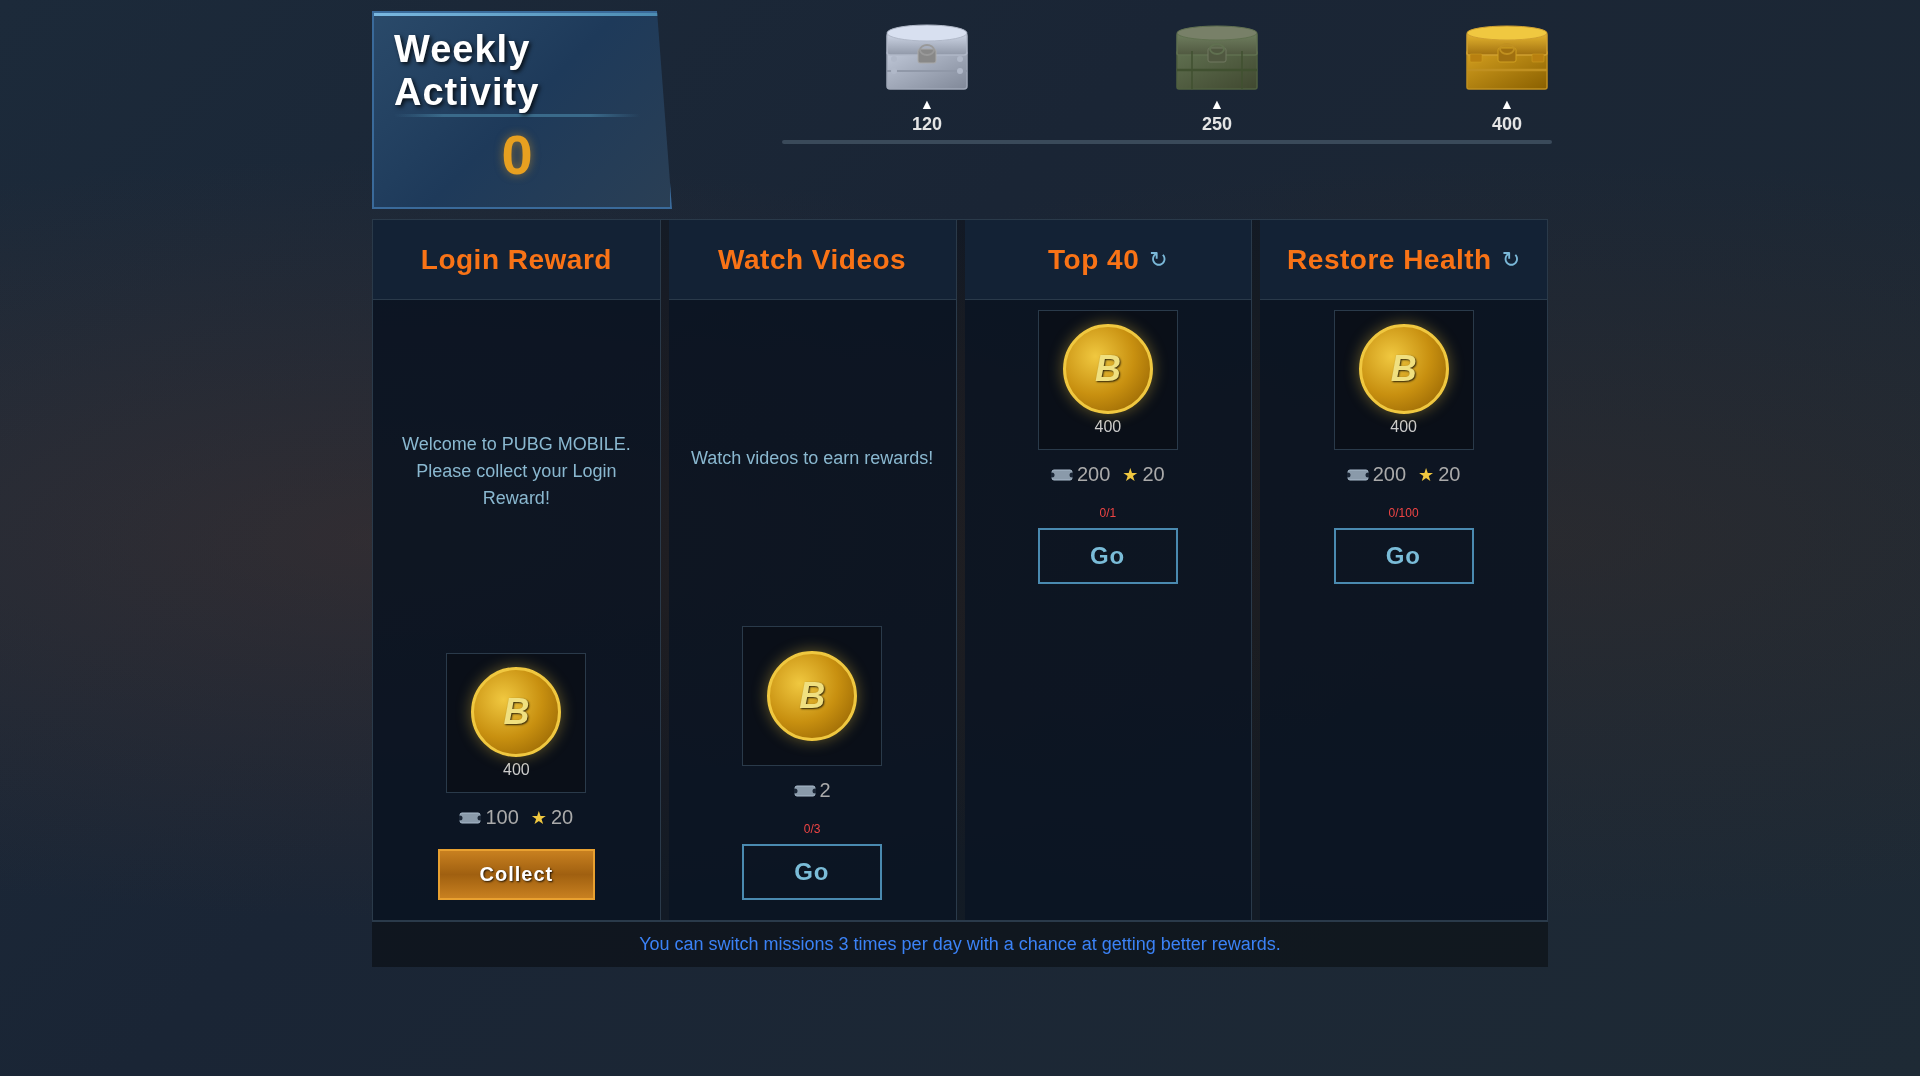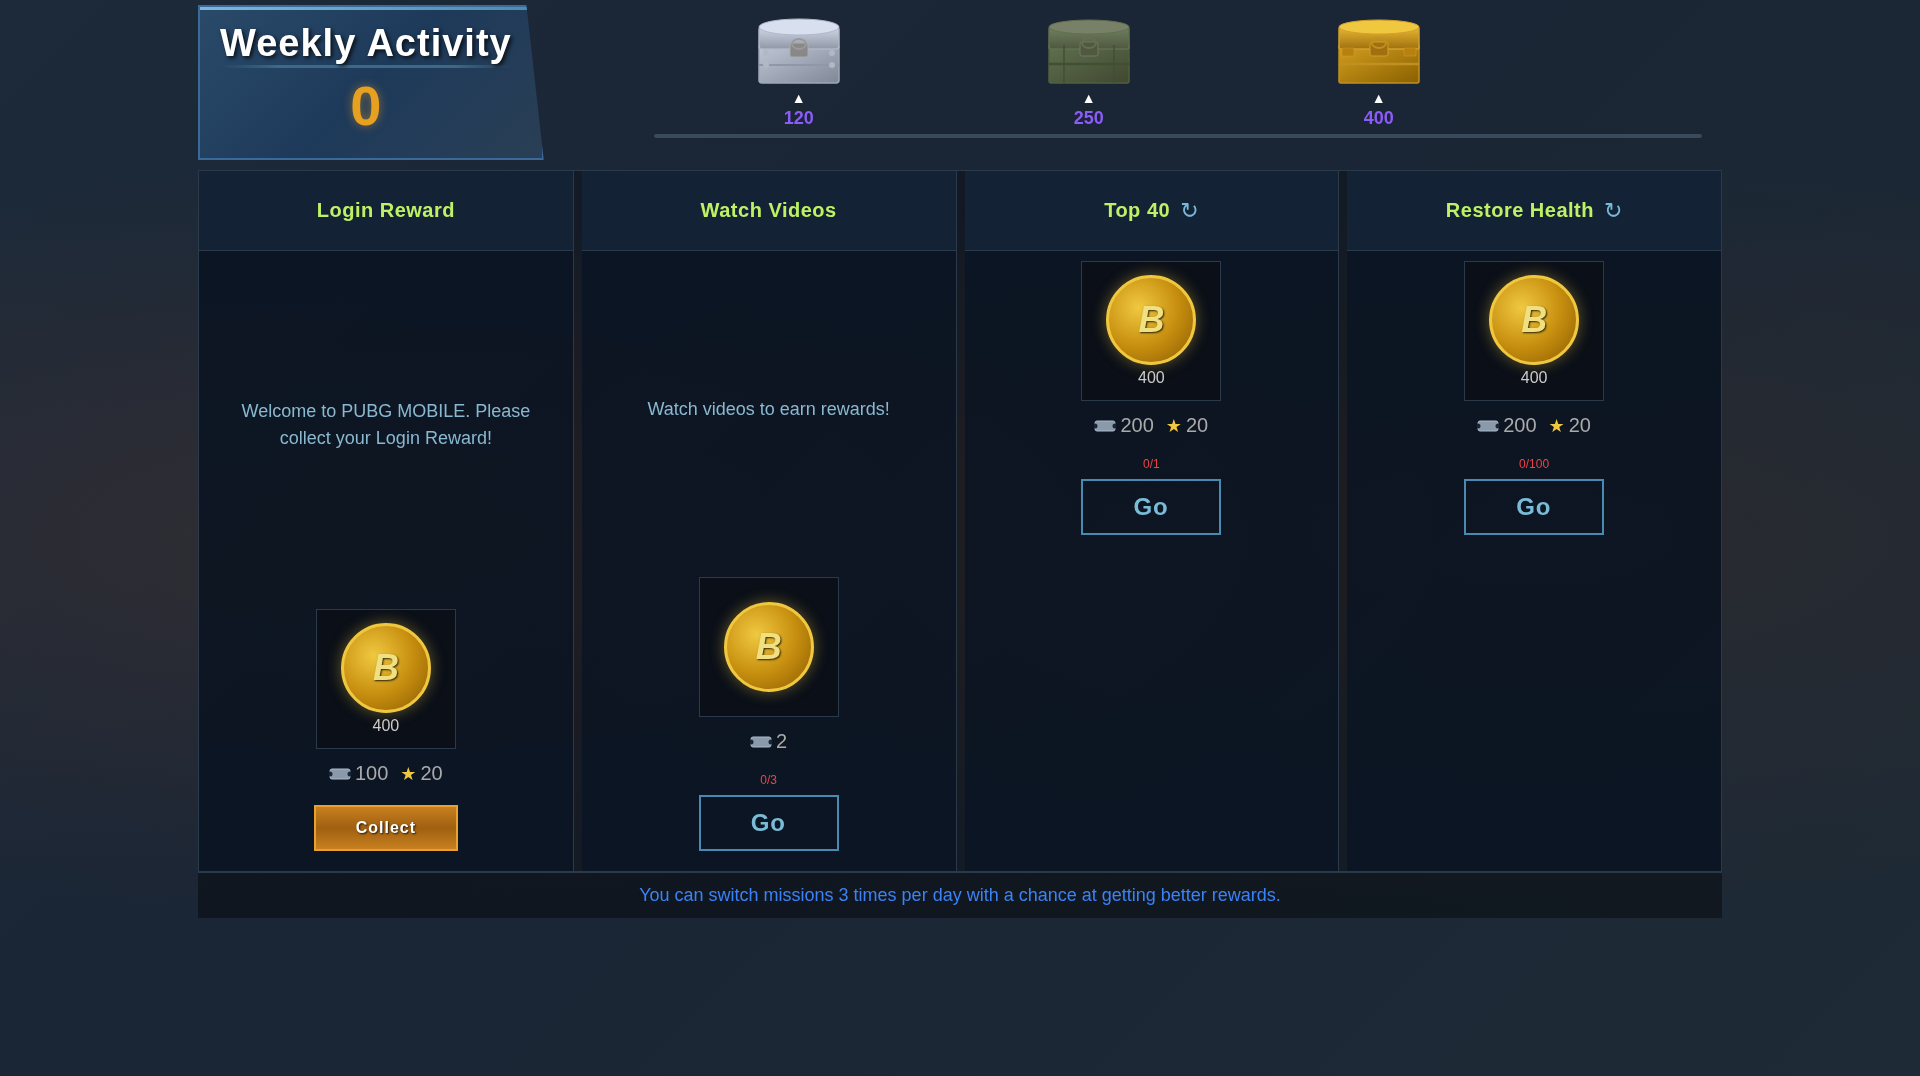--- a/index.html
+++ b/index.html
@@ -18,22 +18,22 @@
       inset: 0;
       background: 
         radial-gradient(ellipse at 20% 50%, rgba(100, 60, 40, 0.3) 0%, transparent 50%),
         radial-gradient(ellipse at 80% 50%, rgba(80, 50, 30, 0.25) 0%, transparent 50%),
         linear-gradient(135deg, #1c2a3a 0%, #1a2535 40%, #1e2a35 100%);
     }
 
     .main-container {
       position: relative;
       z-index: 1;
-      width: 1524px;
-      margin: 1px auto;
+      width: 1176px;
+      margin: 7px auto;
       padding-top: 4px;
     }
 
     
     .header-section {
       display: flex;
       align-items: flex-start;
       margin-bottom: 0;
     }
 
@@ -106,21 +106,21 @@
       margin-bottom: 5px;
     }
 
     .chest-arrow {
       color: white;
       font-size: 14px;
       margin-bottom: 2px;
     }
 
     .chest-label {
-      color: #8b5cf6;
+      color: #e5e5e5;
       font-size: 18px;
       font-weight: bold;
     }
 
     .progress-bar-container {
       display: flex;
       align-items: center;
       padding-left: 50px;
     }
 
@@ -182,22 +182,22 @@
       padding: 18px 15px;
       text-align: center;
       display: flex;
       align-items: center;
       justify-content: center;
       gap: 10px;
       min-height: 80px;
     }
 
     .mission-title {
-      color: #bef264;
-      font-size: 20px;
+      color: #f97316;
+      font-size: 28px;
       font-weight: bold;
       letter-spacing: 0.5px;
     }
 
     .refresh-icon {
       color: #7ab8d8;
       font-size: 22px;
       cursor: pointer;
     }
 
@@ -272,21 +272,21 @@
     .progress-text {
       color: #ef4444;
       font-size: 12px;
       margin-bottom: 8px;
     }
 
     .collect-btn {
       background: linear-gradient(180deg, #c88020 0%, #a06010 50%, #c88020 100%);
       border: 2px solid #e8a030;
       color: white;
-      font-size: 16px;
+      font-size: 20px;
       font-weight: bold;
       padding: 12px 40px;
       cursor: pointer;
       letter-spacing: 1px;
       text-shadow: 1px 1px 2px rgba(0,0,0,0.8);
       min-width: 140px;
       text-align: center;
     }
 
     .go-btn {

